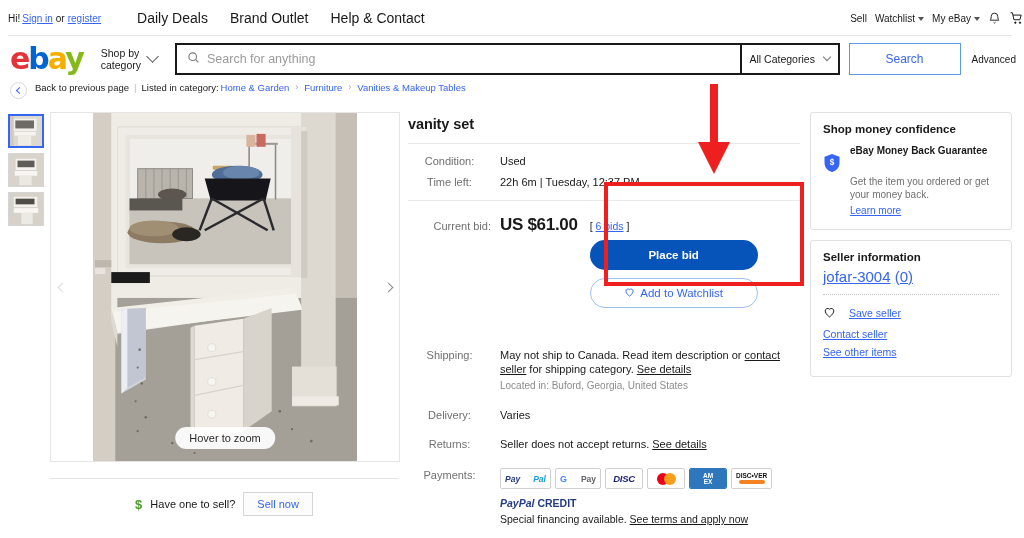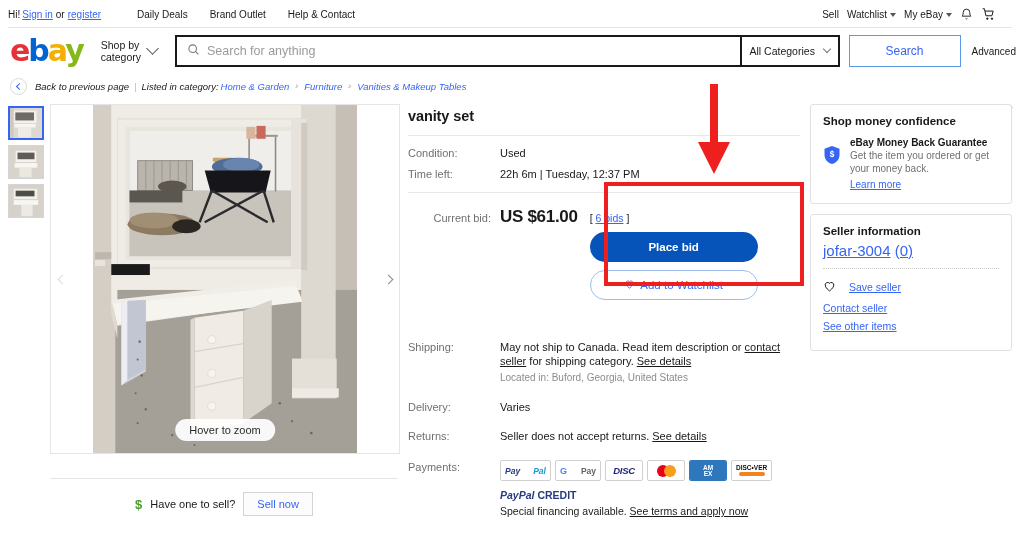--- a/index.html
+++ b/index.html
@@ -7,33 +7,33 @@
     width: 1024px; height: 538px;
     background: #ffffff;
     font-family: "Liberation Sans", sans-serif;
     color: #191919;
     overflow: hidden;
   }
   a { text-decoration: none; }
 
   
   .util-bar {
-    height: 28px;
+    height: 36px;
     display: flex;
     align-items: center;
-    padding: 0 28px 0 8px;
+    padding: 0 0 0 8px;
     font-size: 10px;
     position: relative;
   }
   .util-left { display: flex; align-items: center; gap: 0; }
   .util-greet { color: #191919; margin-right: 2px; }
   .util-link { color: #3665f3; text-decoration: underline; }
   .util-plain { color: #191919; margin: 0 3px; }
   .util-nav { display: flex; gap: 22px; margin-left: 36px; }
-  .util-nav a { color: #191919; font-size: 10px; }
+  .util-nav a { color: #191919; font-size: 14px; }
   .util-right {
     margin-left: auto;
     display: flex;
     align-items: center;
     gap: 8px;
   }
   .util-right a, .util-right span { color: #191919; font-size: 10px; display: flex; align-items: center; gap: 3px; }
   .caret { display:inline-block; width:0;height:0;border-left:3px solid transparent;border-right:3px solid transparent;border-top:4px solid #555; position:relative; top:1px;}
   .bell-icon svg, .cart-icon svg { display: block; }
   .util-bar::after {
@@ -138,25 +138,23 @@
     font-size: 10px;
     color: #191919;
     margin-left: 11px;
     white-space: nowrap;
   }
 
   
   .crumb-row {
     height: 24px;
     display: flex;
-    align-items: center;
     padding: 0 12px 0 10px;
     font-size: 9.5px;
     position: relative;
-    font-style: italic;
   }
   .back-btn {
     width: 17px; height: 17px;
     border: 1px solid #d9d9d9;
     border-radius: 50%;
     display: flex; align-items: center; justify-content: center;
     margin-right: 8px;
     background: #fff;
   }
   .back-chev {
@@ -264,21 +262,21 @@
     padding: 5px 13px;
     font-family: "Liberation Sans", sans-serif;
     cursor: pointer;
   }
 
   
   .details-col { width: 400px; flex: none; padding: 4px 0 0 8px; }
   .item-title { font-size: 14.5px; font-weight: 700; color: #191919; letter-spacing: -0.1px; }
   .hr { height: 1px; background: #e8e8e8; margin: 11px 0 10px; }
   .row { display: flex; font-size: 11px; margin-bottom: 7px; line-height: 14px; }
-  .row .lbl { width: 92px; flex: none; text-align: left; color: #707070; padding-right: 9px; }
+  .row .lbl { width: 92px; flex: none; text-align: center; color: #707070; padding-right: 9px; }
   .row .val { color: #191919; flex: 1; }
   .row .val a { color: #191919; text-decoration: underline; }
   .sub-note { color: #8c8c8c; font-size: 10px; margin-top: 3px; }
 
   .bid-row { display: flex; align-items: baseline; margin: 14px 0 6px; }
   .bid-row .lbl { width: 92px; flex: none; text-align: right; color: #707070; padding-right: 9px; font-size: 11px; }
   .bid-price { font-size: 17px; font-weight: 700; color: #191919; letter-spacing: -0.3px; }
 
   .cta-block { width: 168px; margin-left: 12px; }
   .bids-link { font-size: 10.5px; color: #191919; margin-bottom: 8px; }
@@ -343,21 +341,21 @@
     border: 1px solid #e0e0e0;
     border-radius: 3px;
     padding: 10px 12px 12px;
     margin-bottom: 10px;
     background: #fff;
   }
   .card-title { font-size: 11.5px; font-weight: 700; color: #191919; margin-bottom: 9px; }
   .mbg { display: flex; gap: 9px; }
   .mbg-badge { flex: none; margin-top: 9px; }
   .mbg-txt { font-size: 10px; line-height: 13px; color: #191919; }
-  .mbg-h { font-weight: 700; display: block; margin-bottom: 0; }
+  .mbg-h { font-weight: 700; display: block; margin-bottom: 18px; }
   .mbg-d { color: #707070; display: block; }
   .mbg-txt a { color: #3665f3; text-decoration: underline; display: inline-block; margin-top: 3px; }
 
   .seller-name { font-size: 15px; margin-top: -4px; }
   .seller-name a { color: #3665f3; text-decoration: underline; }
   .seller-name .fb { color: #3665f3; text-decoration: underline; }
   .dotted { border-top: 1px dotted #c9c9c9; margin: 9px 0 9px; }
   .seller-links a { display: block; font-size: 10.5px; color: #3665f3; text-decoration: underline; margin-bottom: 6px; }
   .save-seller-row { display: flex; align-items: center; gap: 13px; margin-bottom: 6px; }
   .save-seller-row a { margin-bottom: 0; }

